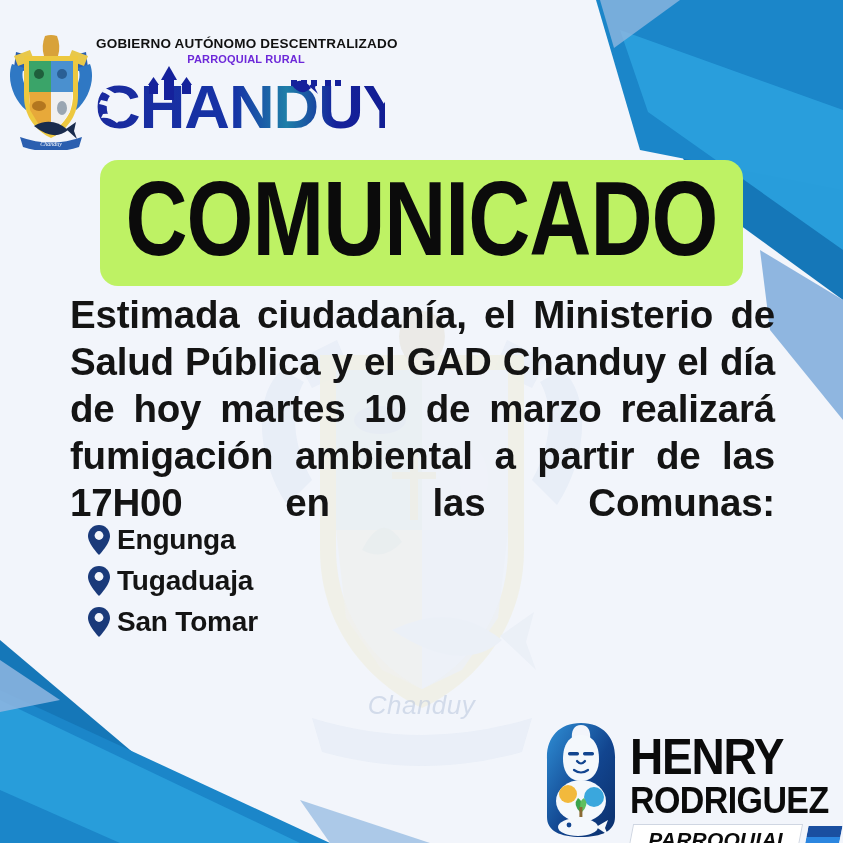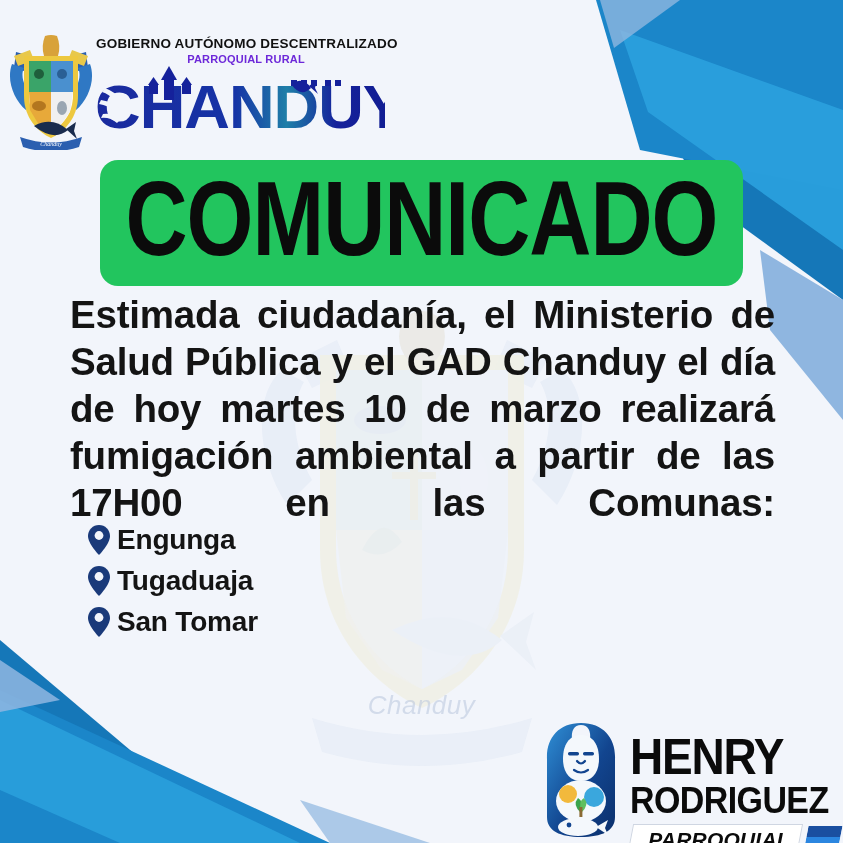--- a/index.html
+++ b/index.html
@@ -98,21 +98,21 @@
   
   .title-wrap {
     position: absolute;
     left: 0;
     top: 160px;
     width: 843px;
     text-align: center;
   }
   .title-box {
     display: inline-block;
-    background: #22c55e;
+    background: #bef264;
     border-radius: 18px;
     padding: 6px 26px 10px 26px;
   }
   .title-text {
     font-family: "Liberation Sans Narrow", "Liberation Sans", sans-serif;
     font-size: 86px;
     font-weight: bold;
     line-height: 1.02;
     color: #0b0b0b;
     letter-spacing: -1px;

